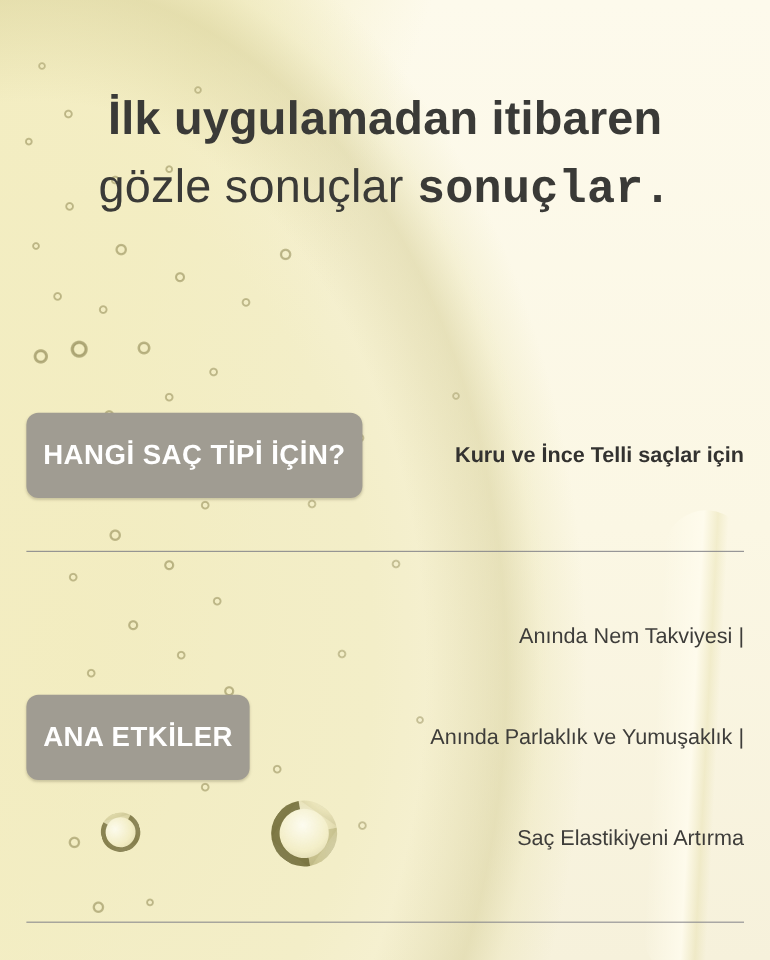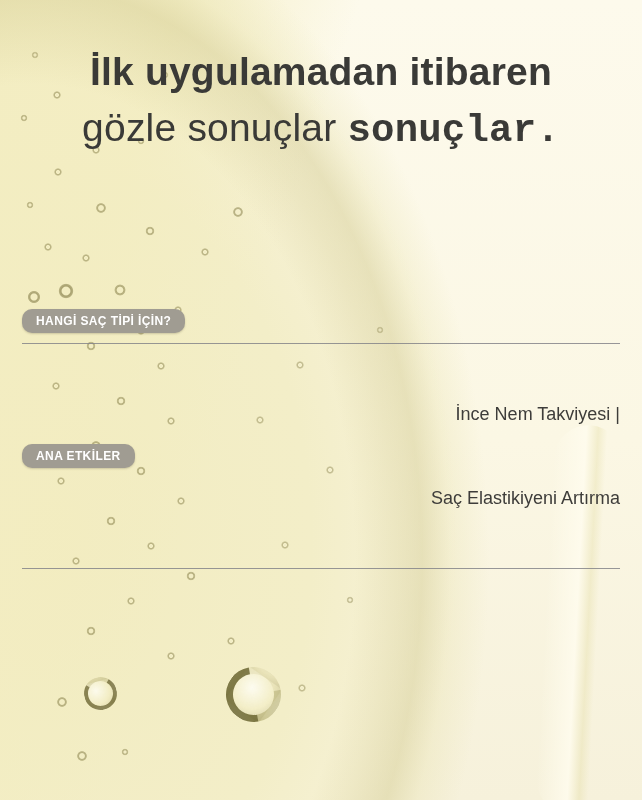--- a/index.html
+++ b/index.html
@@ -93,32 +93,32 @@
     left:226px;top:667px;width:55px;height:55px;
     border:7px solid rgba(90,84,30,.75);border-top-color:rgba(200,194,140,.25);border-right-color:rgba(160,152,90,.45);
     transform:rotate(35deg);
     background:radial-gradient(circle at 38% 38%, rgba(255,255,250,.8), rgba(245,240,200,.2) 60%, rgba(120,112,60,.25));
   }
   
   .title-block{
     position:absolute;left:0;right:0;top:44px;text-align:center;
     color:var(--title-text);font-size:39px;line-height:56px;letter-spacing:.2px;
   }
-  .title-line1{font-weight:700;}
+  .title-line1{font-weight:700;margin-top:28px;}
   .title-line2{font-weight:400;}
   .title-line2 .b{font-weight:700;font-family:Liberation Mono, monospace;}
   .content{position:absolute;left:22px;right:22px;top:299px;}
   .row{display:flex;align-items:center;justify-content:space-between;gap:16px;}
   .row-hair-type{padding:10px 0;}
   .row-effects{padding:0;}
   .row-ingredients{padding:13px 0;}
   .badge{
     flex:none;background:var(--badge-gray);color:#ffffff;
-    font-weight:700;font-size:12px;letter-spacing:.4px;
-    padding:5px 14px;border-radius:10px;white-space:nowrap;
+    font-weight:700;font-size:23px;letter-spacing:.4px;
+    padding:22px 14px;border-radius:10px;white-space:nowrap;
     box-shadow:0 1px 2px rgba(90,85,60,.25);
   }
   .values{flex:1;text-align:right;color:var(--body-text);font-size:18px;line-height:28px;white-space:pre-wrap;}
   .values.bold{font-weight:700;color:#333230;}
   hr.divider{border:none;border-top:1px solid var(--divider);opacity:.85;margin:0;}
 </style>
 </head>
 <body>
 
 <div class="canvas">
@@ -129,27 +129,31 @@
 
   <div class="title-block">
     <div class="title-line1">İlk uygulamadan itibaren</div>
     <div class="title-line2"><span>gözle sonuçlar</span> <span class="b">sonuçlar.</span></div>
   </div>
 
   <div class="content">
 
     <div class="row row-hair-type">
       <span class="badge">HANGİ SAÇ TİPİ İÇİN?</span>
+      <div class="values bold">
+        <div>Kuru ve İnce Telli saçlar için</div>
+      </div>
     </div>
     <hr class="divider">
 
     <div class="row row-effects">
       <span class="badge">ANA ETKİLER</span>
       <div class="values">
-        <div>İnce Nem Takviyesi |</div>
+        <div>Anında Nem Takviyesi |</div>
+        <div>Anında Parlaklık ve Yumuşaklık |</div>
         <div>Saç Elastikiyeni Artırma</div>
       </div>
     </div>
     <hr class="divider">
 
     <div class="row row-ingredients">
 
       <div class="values">
         
         

